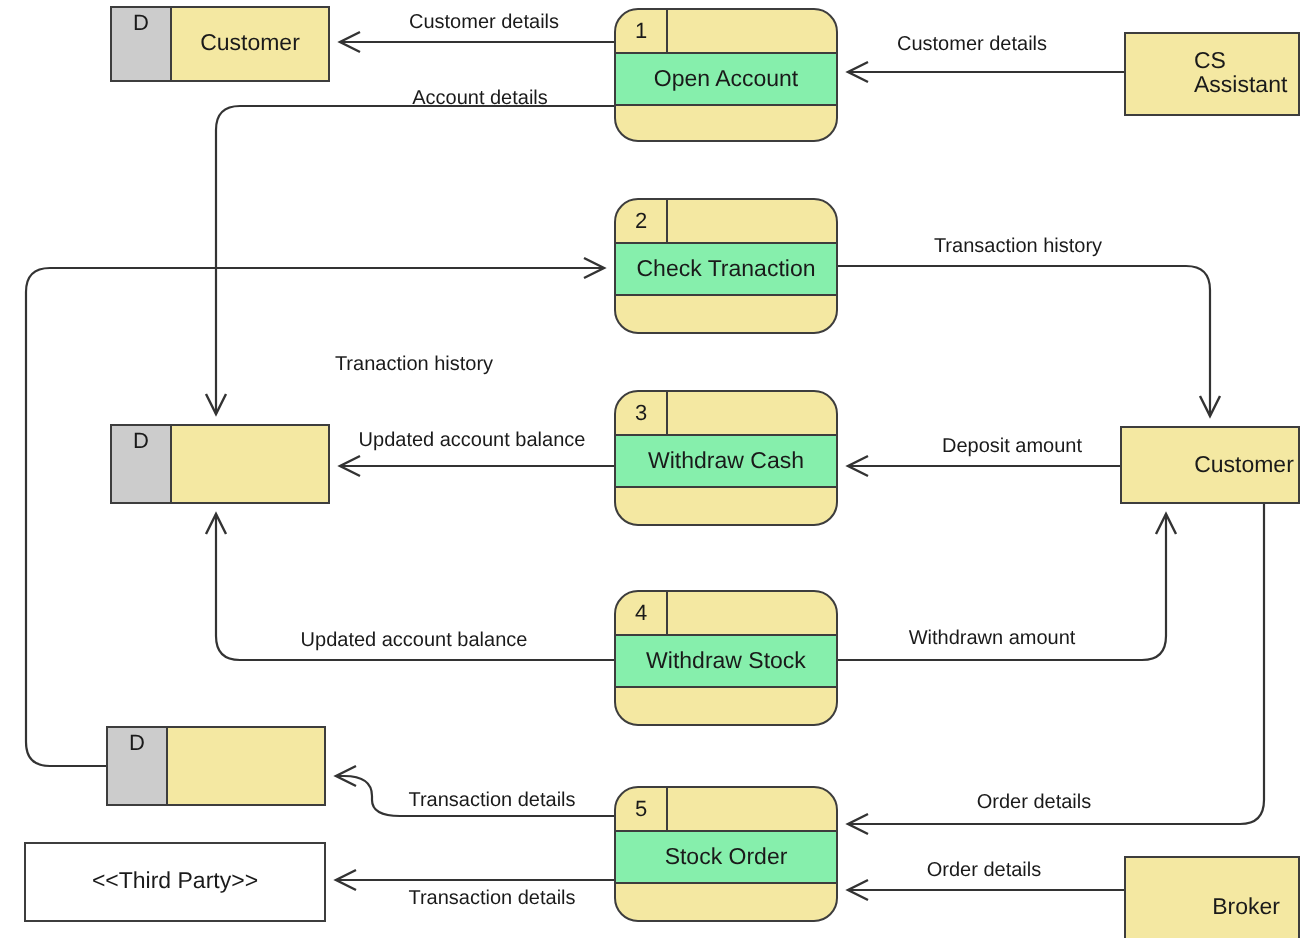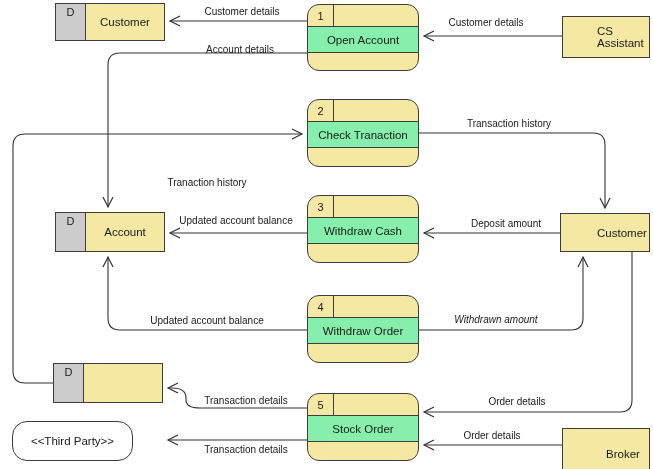--- a/index.html
+++ b/index.html
@@ -47,21 +47,20 @@
       <path d="M 307 440 L 168 440" marker-end="url(#chev)"></path>
     </g>
   </svg>
 
   <div class="node dstore" style="left:55px; top:3px; width:110px; height:38px;">
     <div class="ds-type">D</div>
     <div class="ds-name">Customer</div>
   </div>
   <div class="node dstore" style="left:55px; top:212px; width:110px; height:40px;">
     <div class="ds-type">D</div>
-    <div class="ds-name">Account</div>
   </div>
   <div class="node dstore" style="left:53px; top:363px; width:110px; height:40px;">
     <div class="ds-type">D</div>
   </div>
 
   <div class="node process" style="left:307px; top:4px; width:112px; height:67px;">
     <div class="p-top">
         <div class="p-num">1</div>
       </div>
     <div class="p-name">Open Account</div>
@@ -75,49 +74,49 @@
   <div class="node process" style="left:307px; top:195px; width:112px; height:68px;">
     <div class="p-top">
         <div class="p-num">3</div>
       </div>
     <div class="p-name">Withdraw Cash</div>
   </div>
   <div class="node process" style="left:307px; top:295px; width:112px; height:68px;">
     <div class="p-top">
         <div class="p-num">4</div>
       </div>
-    <div class="p-name">Withdraw Order</div>
+    <div class="p-name">Withdraw Stock</div>
   </div>
   <div class="node process" style="left:307px; top:393px; width:112px; height:68px;">
     <div class="p-top">
         <div class="p-num">5</div>
       </div>
     <div class="p-name">Stock Order</div>
   </div>
 
   <div class="node entity" style="left:562px; top:16px; width:88px; height:42px;">
     <span>CS Assistant</span>
   </div>
   <div class="node entity" style="left:560px; top:213px; width:90px; height:39px;">
     <span>Customer</span>
   </div>
   <div class="node entity" style="left:562px; top:428px; width:88px; height:52px;">
     <span>Broker</span>
   </div>
-  <div class="node sec-box" style="left:12px; top:421px; width:121px; height:40px;border-radius:15px;">
+  <div class="node sec-box" style="left:12px; top:421px; width:151px; height:40px;">
     <span>&lt;&lt;Third Party&gt;&gt;</span>
   </div>
 
   <span class="flabel" style="left:242px; top:6px;">Customer details</span>
   <span class="flabel" style="left:240px; top:44px;">Account details</span>
   <span class="flabel" style="left:486px; top:17px;">Customer details</span>
   <span class="flabel" style="left:207px; top:132px;margin-top:45px;">Tranaction history</span>
   <span class="flabel" style="left:509px; top:118px;">Transaction history</span>
   <span class="flabel" style="left:236px; top:215px;">Updated account balance</span>
   <span class="flabel" style="left:493px; top:218px;margin-left:13px;">Deposit amount</span>
   <span class="flabel" style="left:207px; top:315px;">Updated account balance</span>
-  <span class="flabel" style="left:496px; top:314px;font-style:italic;">Withdrawn amount</span>
+  <span class="flabel" style="left:496px; top:314px;">Withdrawn amount</span>
   <span class="flabel" style="left:517px; top:396px;">Order details</span>
   <span class="flabel" style="left:492px; top:430px;">Order details</span>
   <span class="flabel" style="left:246px; top:395px;">Transaction details</span>
   <span class="flabel" style="left:246px; top:444px;">Transaction details</span>
 
 </div>
 
 </body></html>

